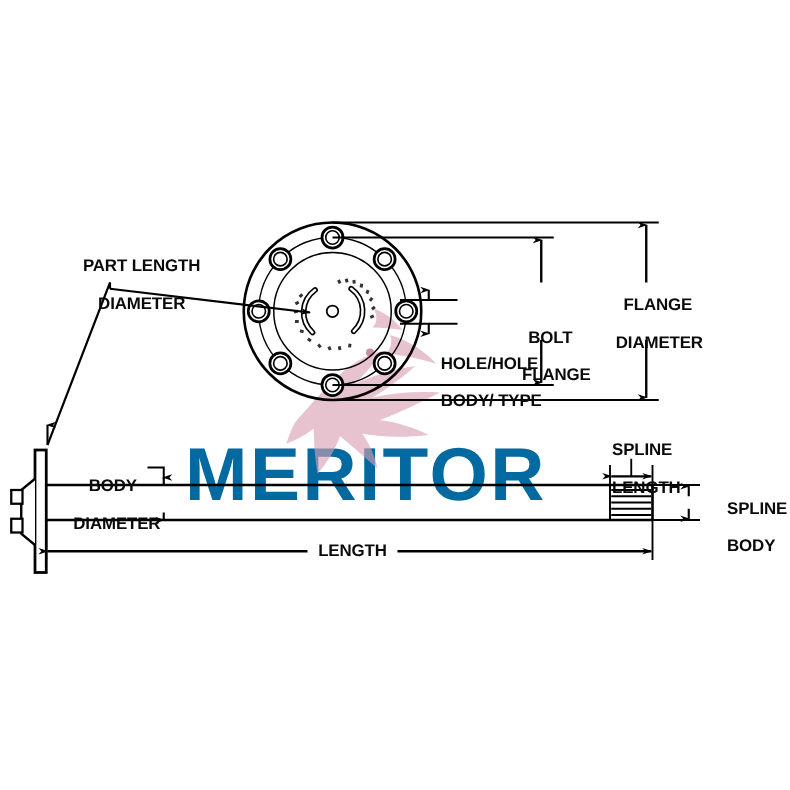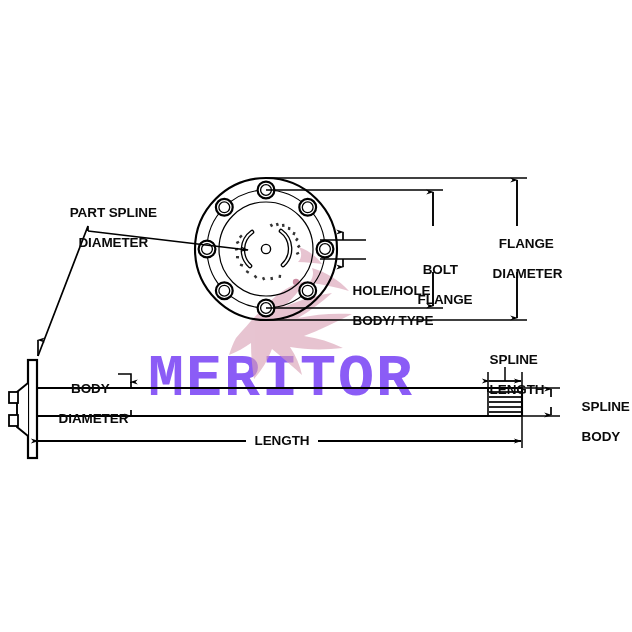--- a/index.html
+++ b/index.html
@@ -29,23 +29,23 @@
     font-weight: bold;
     color: #0a0a0a;
     font-size: 13.5px;
     line-height: 15px;
     letter-spacing: -0.1px;
     white-space: pre;
     text-align: center;
   }
   .watermark {
     position: absolute;
-    font-family: Liberation Mono, monospace;
+    font-family: Liberation Sans, sans-serif;
     font-weight: bold;
-    color: #8b5cf6;
+    color: #0369a1;
     letter-spacing: 2px;
     white-space: pre;
     user-select: none;
   }
 </style>
 </head>
 <body>
 
 <div id="stage">
 
@@ -230,21 +230,21 @@
 
     <g>
       <line x1="37" y1="416" x2="37" y2="448" stroke="#000" stroke-width="1.5"></line>
       <line x1="522" y1="416" x2="522" y2="448" stroke="#000" stroke-width="1.5"></line>
       <line x1="38" y1="441" x2="246" y2="441" stroke="#000" stroke-width="1.9" marker-start="url(#arrR)"></line>
       <line x1="318" y1="441" x2="521" y2="441" stroke="#000" stroke-width="1.9" marker-end="url(#arrR)"></line>
     </g>
   </svg>
 
   <div class="lbl" style="left:36px; top:190px; width:140px;">
-    <span>PART SPLINE</span><br>
+    <span>PART LENGTH</span><br>
     <span>DIAMETER</span>
   </div>
 
   <div class="lbl" style="left:403px; top:247px; width:60px;">
     <span>BOLT</span><br>
     <span>FLANGE</span>
   </div>
 
   <div class="lbl" style="left:478px; top:221px; width:82px;">
     <span>FLANGE</span><br>

